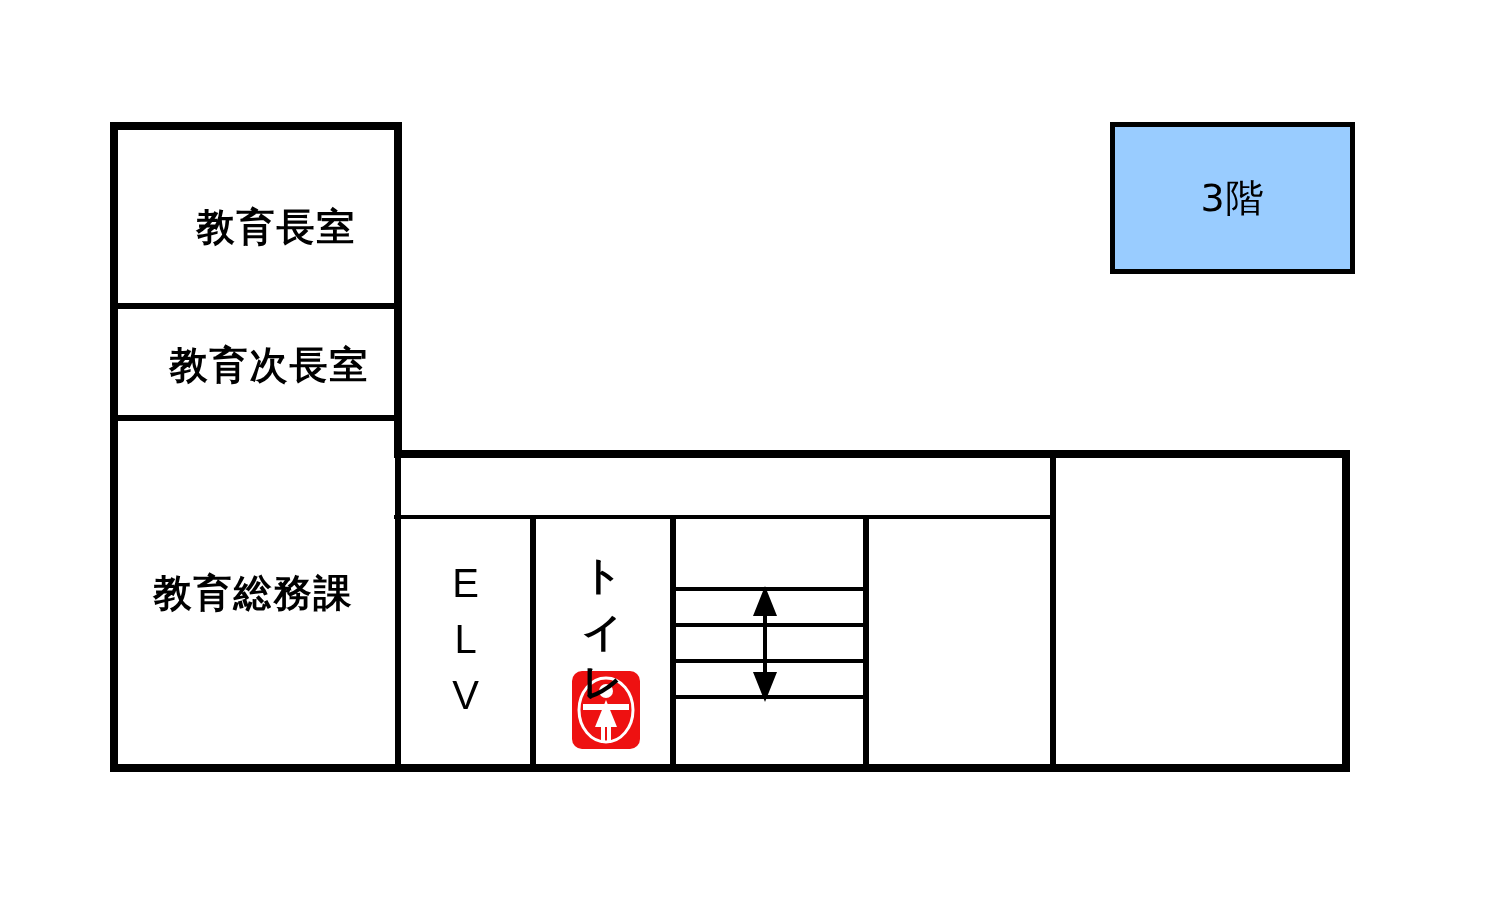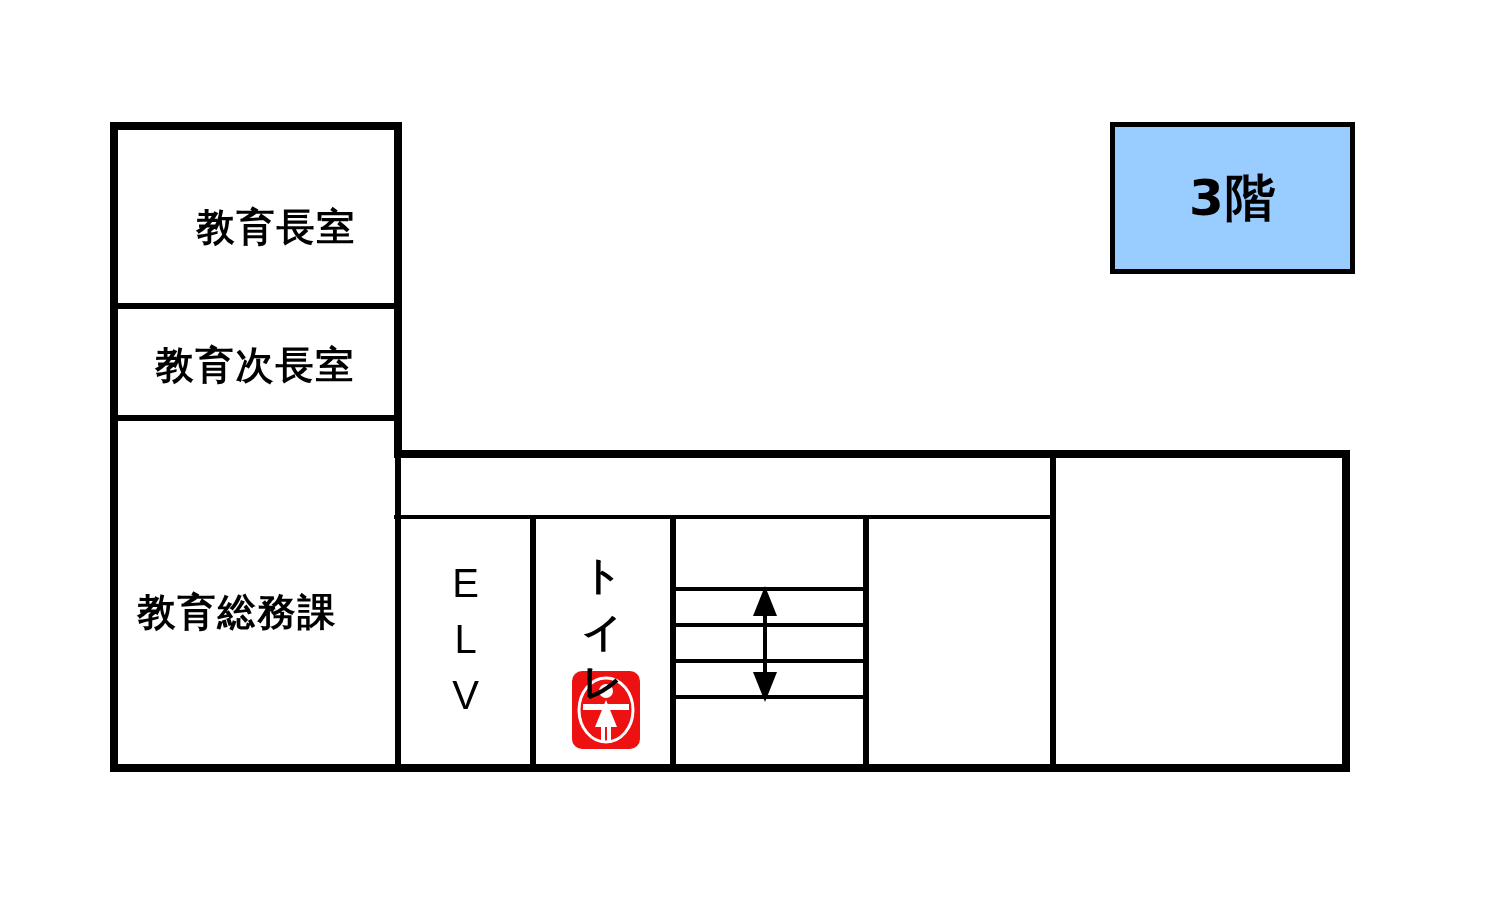--- a/index.html
+++ b/index.html
@@ -70,22 +70,22 @@
     width: 245px;
     height: 152px;
     background: #99ccff;
     border: 5px solid #000000;
     box-sizing: border-box;
     display: flex;
     align-items: center;
     justify-content: center;
   }
   #floor-badge-text {
-    font-size: 50px;
-    font-weight: bold;
+    font-size: 38px;
+    font-weight: normal;
     color: #000000;
     letter-spacing: 1px;
   }
 
   
   #toilet-icon {
     position: absolute;
     left: 572px;
     top: 671px;
     width: 68px;
@@ -160,25 +160,25 @@
     <polygon points="34,29 45,56 23,56" fill="#ffffff"></polygon>
 
     <rect x="29" y="56" width="4" height="16" fill="#ffffff"></rect>
     <rect x="35" y="56" width="4" height="16" fill="#ffffff"></rect>
   </svg>
 
   <div class="room-label label-h" style="left:110px; top:172px; width:259px; height:110px;padding-left:37px;">
     <span>教育長室</span>
   </div>
 
-  <div class="room-label label-h" style="left:110px; top:320px; width:291px; height:90px;">
+  <div class="room-label label-h" style="left:124px; top:320px; width:291px; height:90px;">
     <span>教育次長室</span>
   </div>
 
-  <div class="room-label label-h" style="left:92px; top:548px; width:291px; height:90px;align-items:flex-end;">
+  <div class="room-label label-h" style="left:108px; top:548px; width:291px; height:90px;">
     <span>教育総務課</span>
   </div>
 
   <div class="room-label" style="left:400px; top:545px; width:130px; height:200px;">
     <span class="label-v-latin">ELV</span>
   </div>
 
   <div class="room-label" style="left:537px; top:520px; width:133px; height:160px; align-items:flex-start; padding-top:10px;">
     <span class="label-v">トイレ</span>
   </div>

